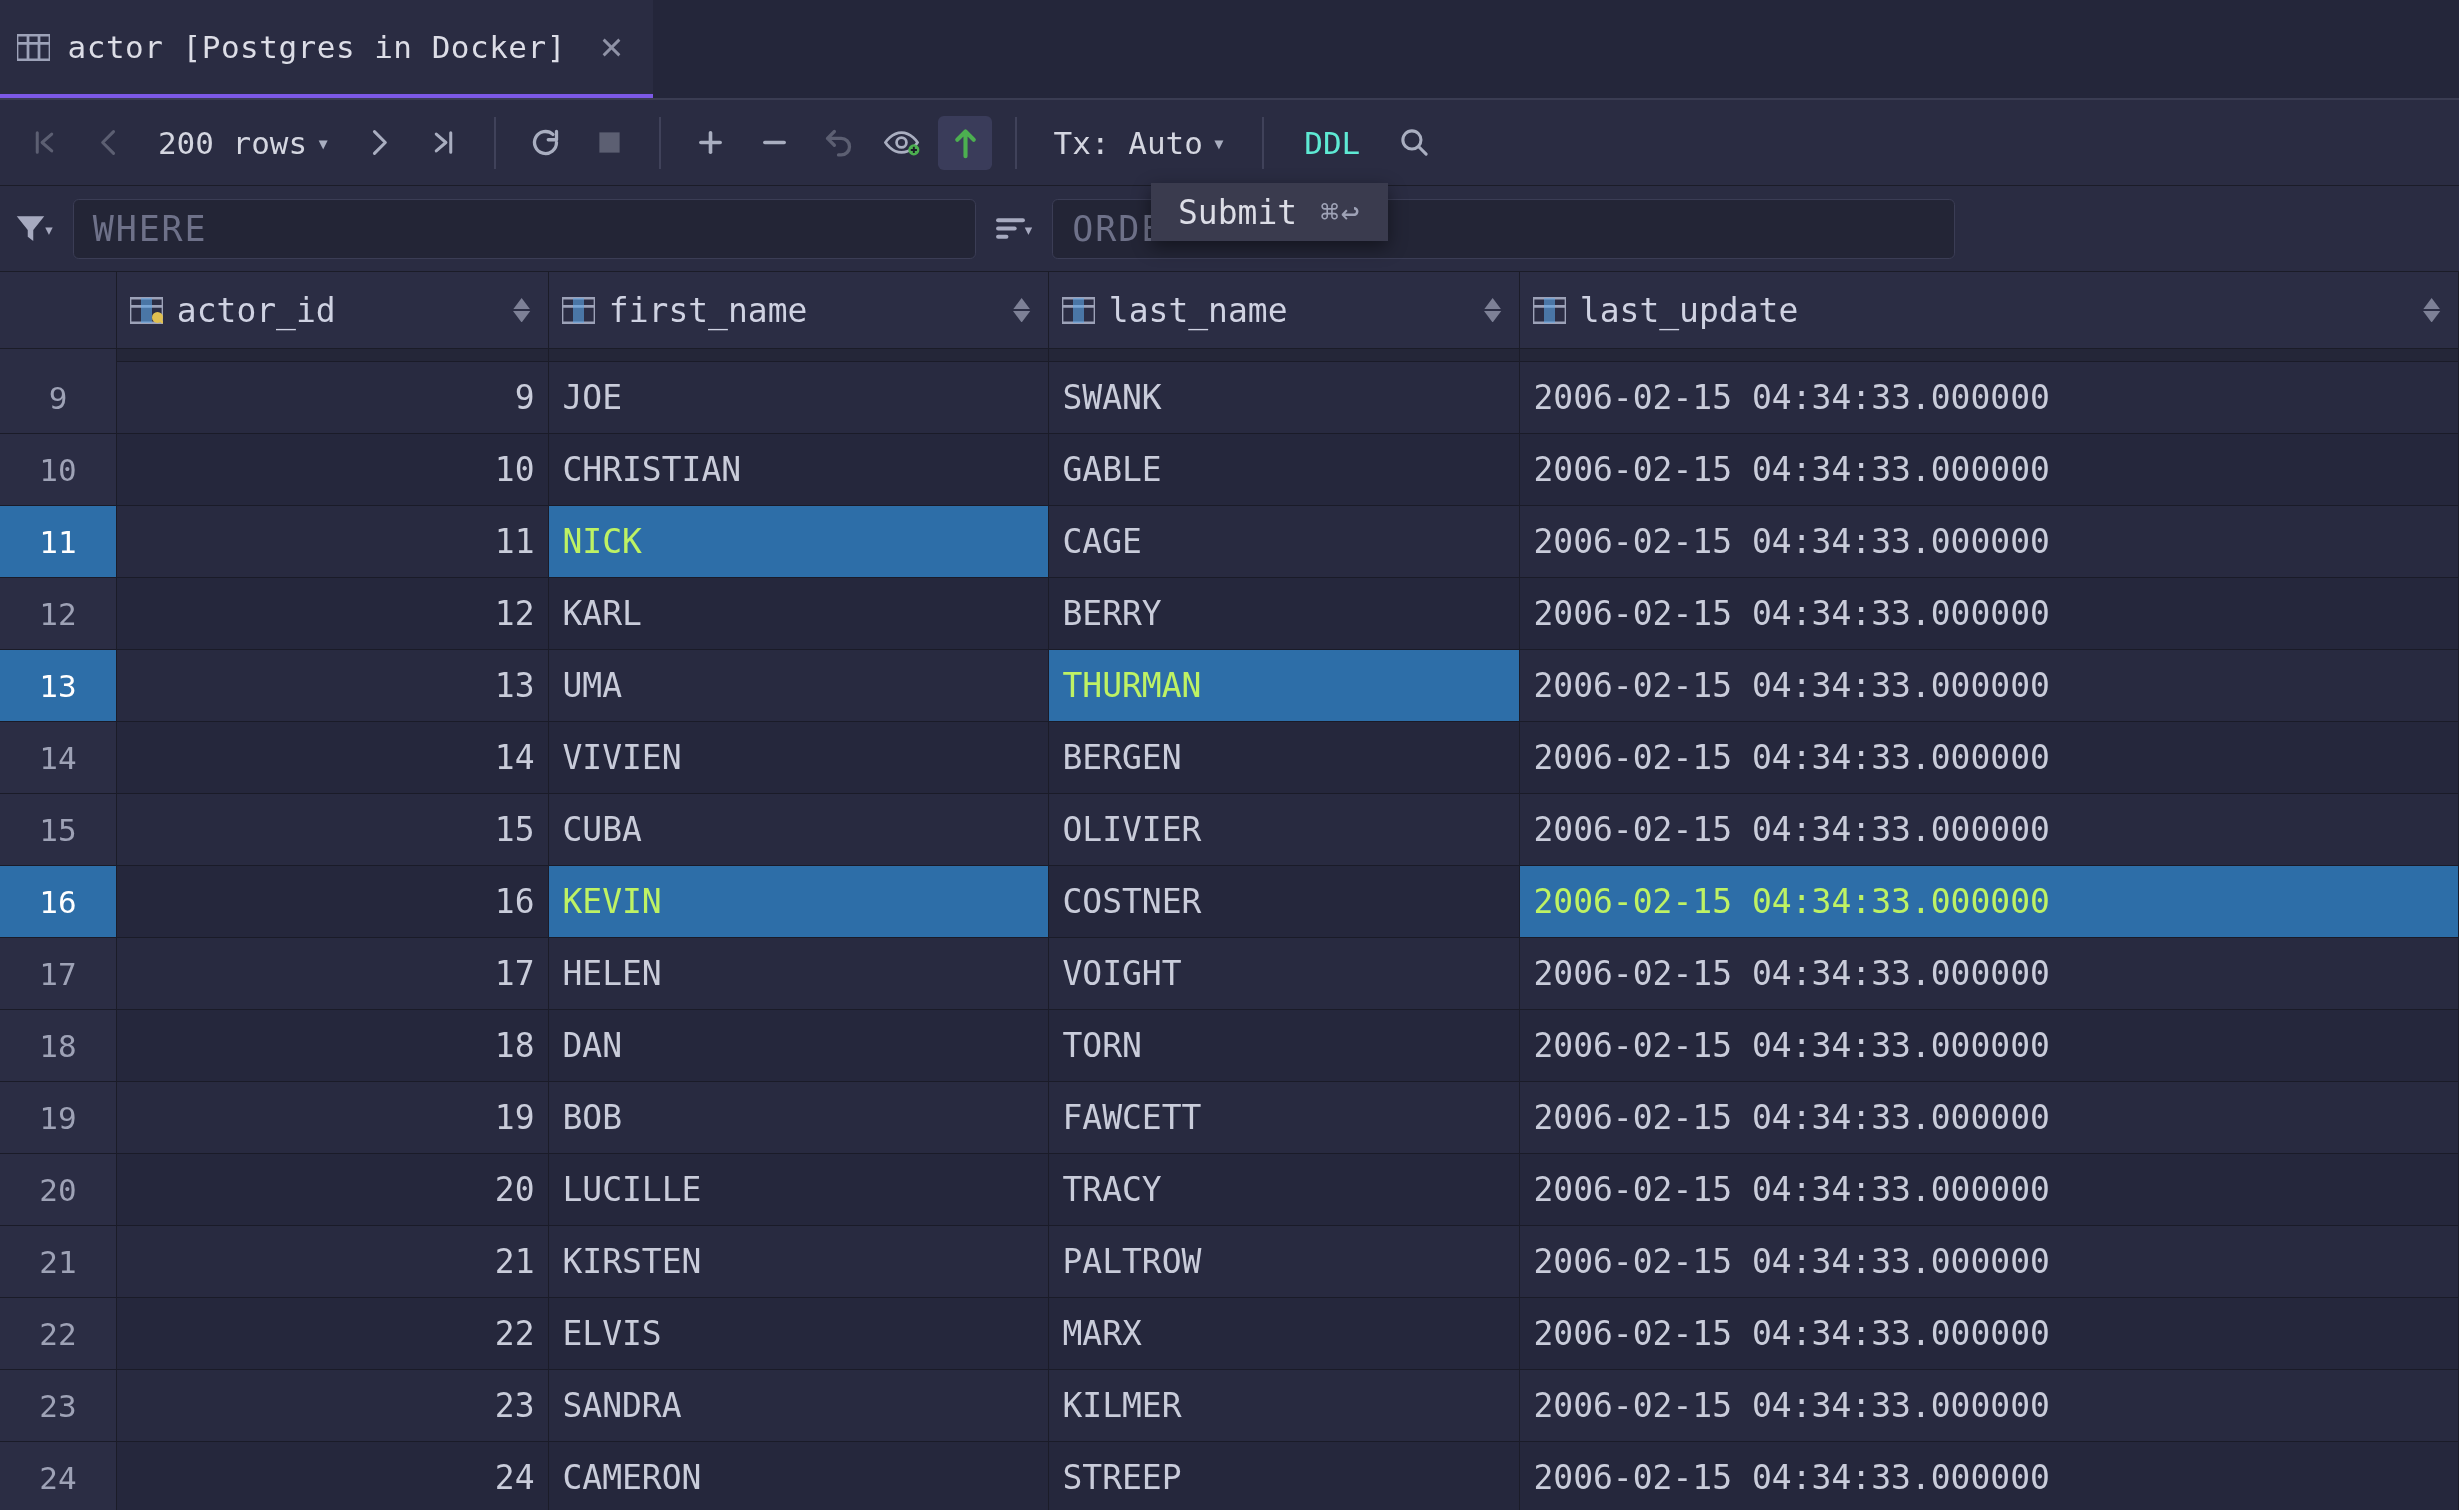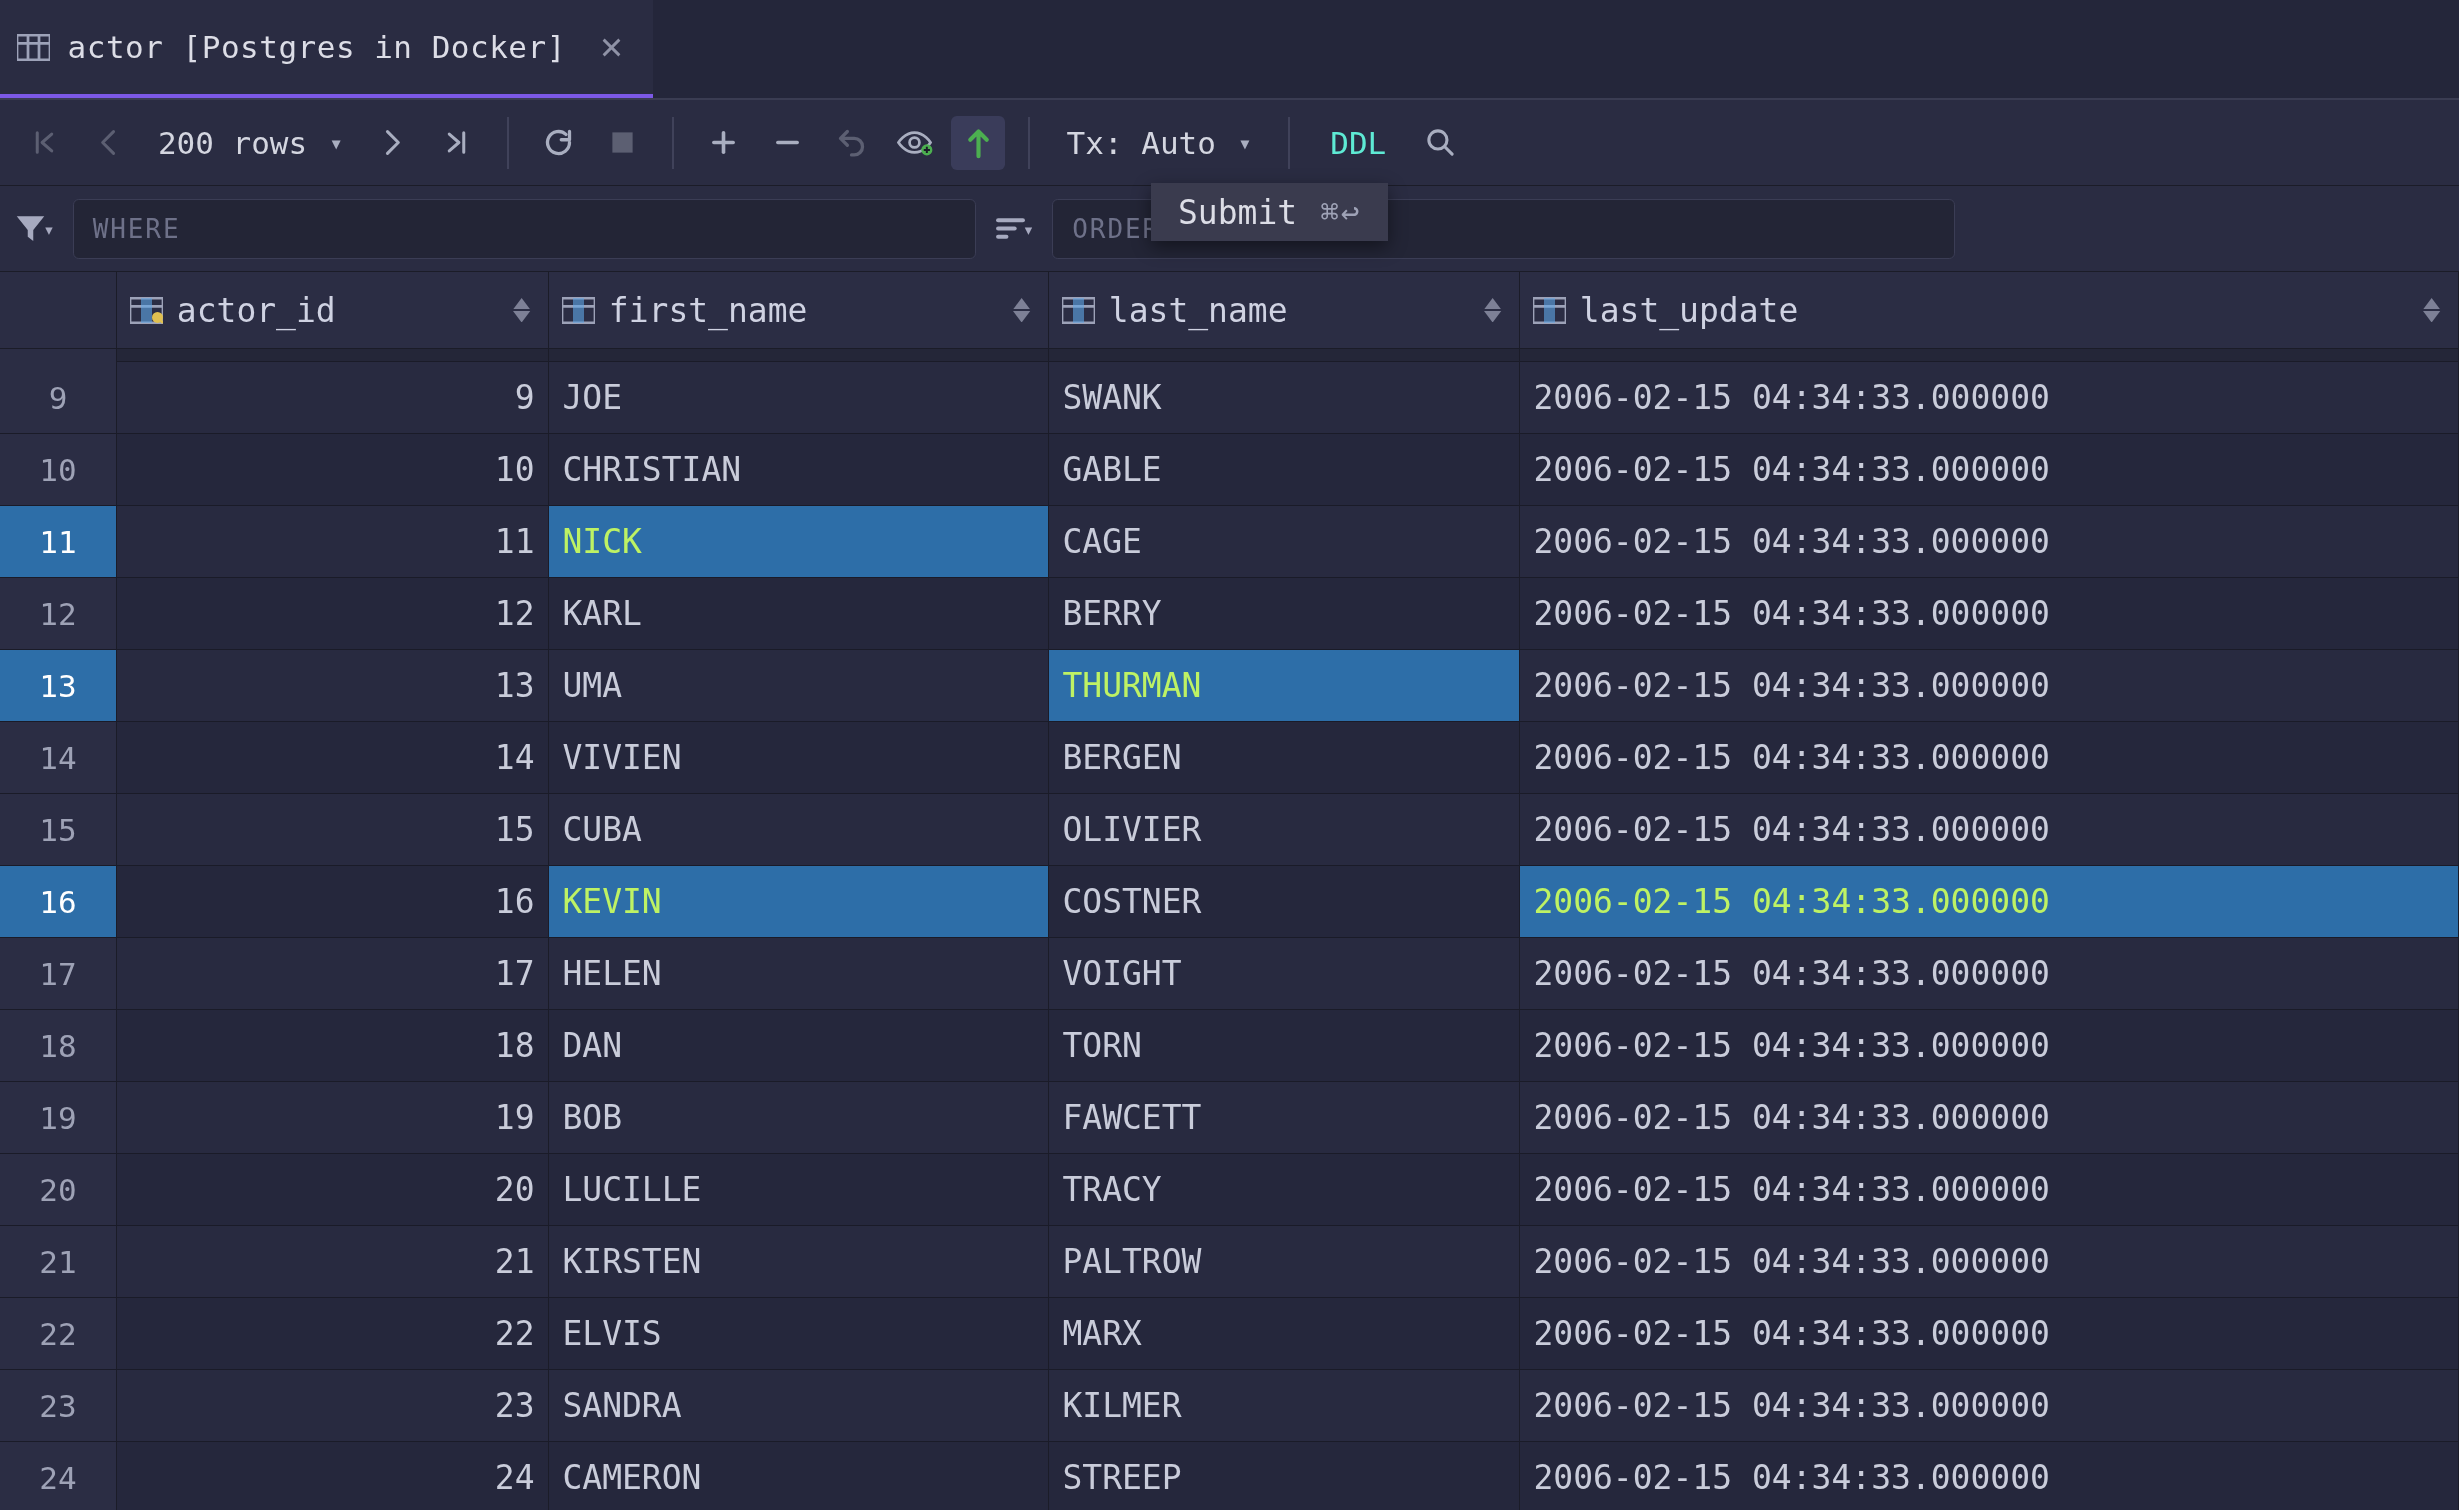--- a/index.html
+++ b/index.html
@@ -66,21 +66,21 @@
     cursor: pointer;
   }
   .tb-btn.disabled { color: #5c5f72; cursor: default; }
   .tb-btn.active { background: #3a3c5a; }
   .tb-sep {
     width: 1.9px; height: 52px;
     background: #40425a; margin: 0 13.4px;
   }
   .tb-dropdown {
     display: inline-flex; align-items: center;
-    gap: 22px; padding: 0 13.4px; height: 54px;
+    gap: 9px; padding: 0 13.4px; height: 54px;
     color: #d4d6e0; font-size: 31px;
     cursor: pointer;
   }
   .tb-text-btn {
     padding: 0 17.3px; height: 54px;
     display:inline-flex; align-items:center;
     color: #5eead4; font-size: 31px;
     cursor: pointer;
   }
   .chevron { font-size: 23px; color: #a9aec0; }
@@ -103,21 +103,21 @@
   }
   .where-box, .order-box {
     flex: 1;
     height: 60px;
     background: #232536;
     border: 1px solid #3b3d55;
     border-radius: 5.8px;
     display: flex; align-items: center;
     padding: 0 19px;
     color: #6e7189;
-    font-size: 26px;
+    font-size: 35px;
     letter-spacing: 1.9px;
   }
   .where-box { max-width: 903px; }
   .order-box { max-width: 903px; }
   .chevron-small { font-size: 19px; color: #a7aac0; margin-left: -3.8px; }
 
   
   .tooltip {
     position: absolute;
     left: 1151px;

